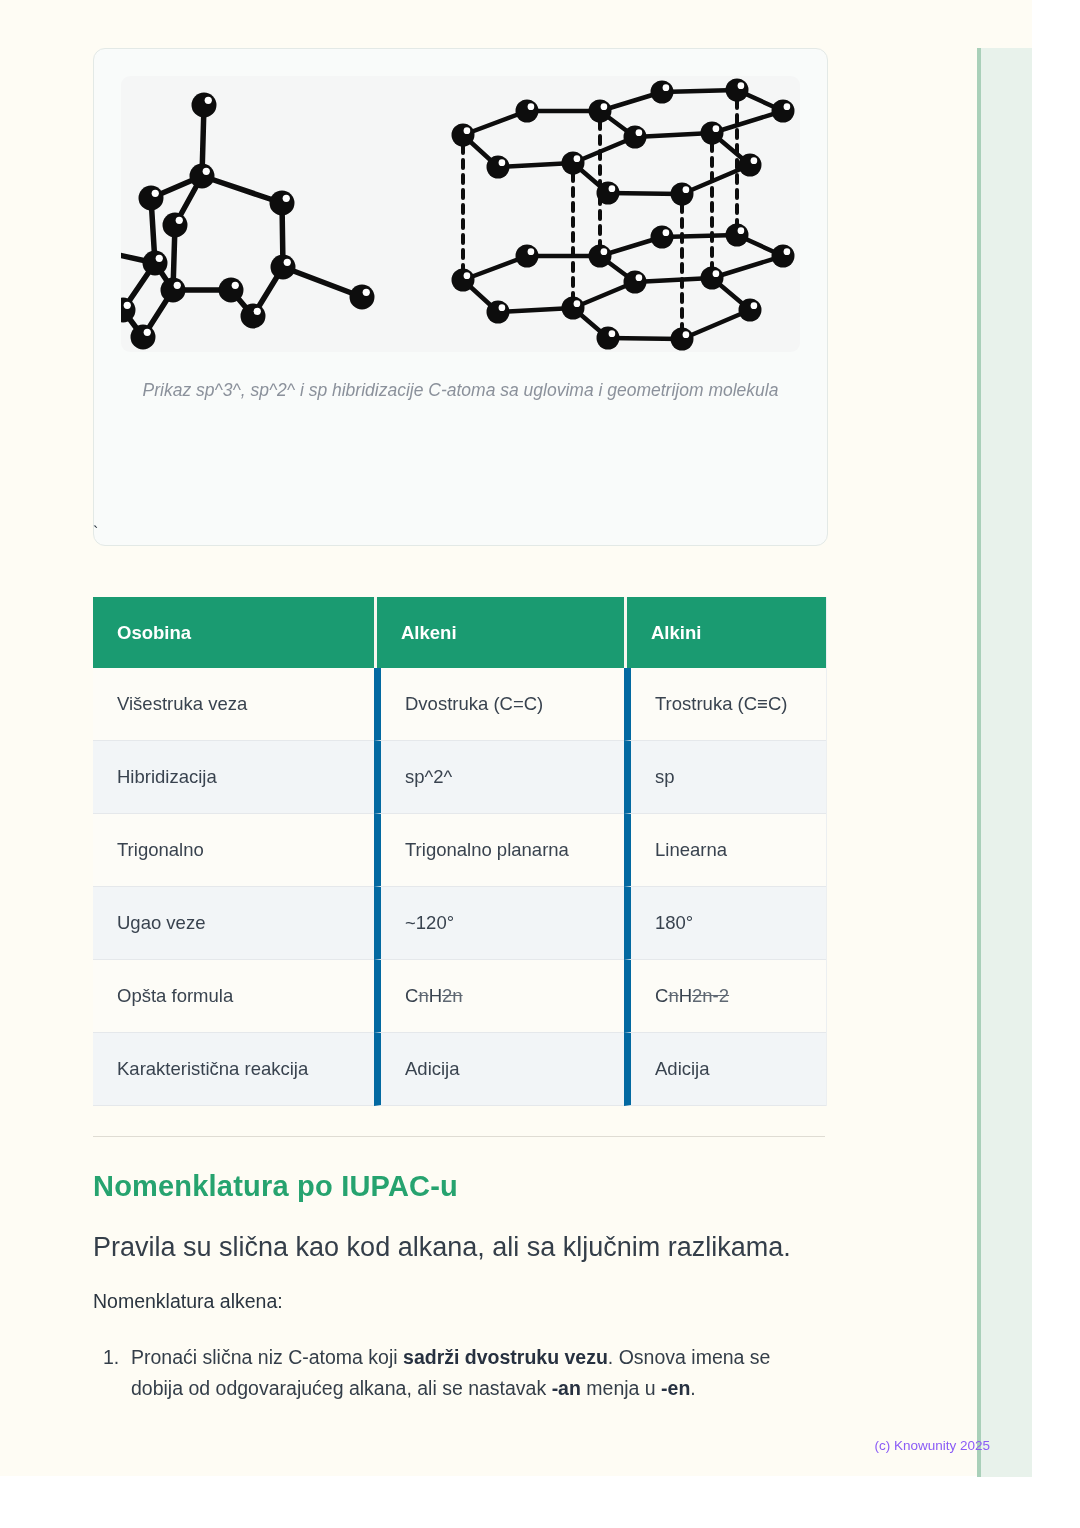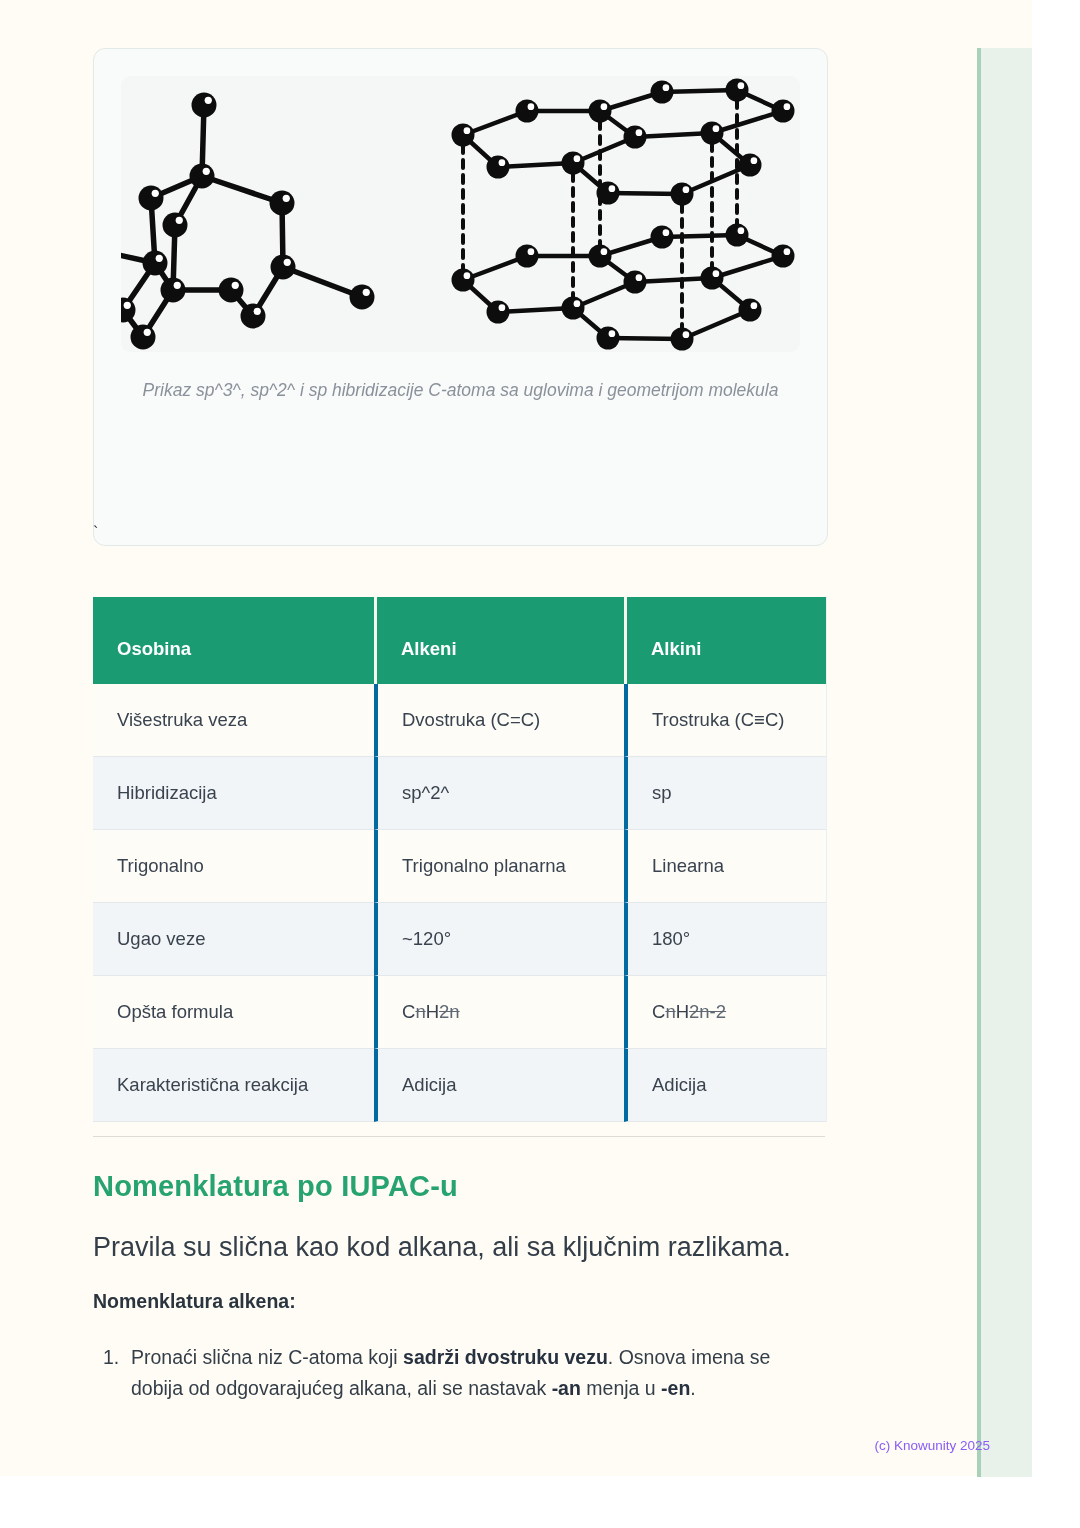--- a/index.html
+++ b/index.html
@@ -39,49 +39,49 @@
   }
   
   .table-wrap{
     position:absolute;left:93px;top:597px;width:732px;
     border-left:1px solid #eceff1;border-right:1px solid #eceff1;
     box-sizing:content-box;
   }
   table{width:732px;border-collapse:separate;border-spacing:0;table-layout:fixed;margin-left:-1px;}
   thead th{
     height:71px;background:#1a9b71;color:#ffffff;
-    text-align:left;vertical-align:middle;padding:16px 10px 0 24px;
+    text-align:left;vertical-align:middle;padding:0 10px 0 24px;
     font-size:18.5px;font-weight:700;
   }
   thead th + th{border-left:3px solid #f7f6ef;}
   tbody td{
     height:72px;vertical-align:middle;padding:0 10px 0 24px;
     font-size:18.5px;color:#39434f;background:#fdfcf7;
     border-bottom:1px solid #e5e8eb;
   }
-  tbody td + td{border-left:4px solid #0369a1;}
+  tbody td + td{border-left:7px solid #0369a1;}
   tbody tr:nth-child(even) td{background:#f2f5f7;}
   .s{ text-decoration:line-through; color:#5f6873; }
   .b{ font-weight:700; color:#273140;margin-top:24px; }
   
   .rule{
     position:absolute;left:93px;top:1136px;width:732px;height:0;
     border-top:1px solid #dfdcd3;
   }
   .h2{
     position:absolute;left:93px;top:1170px;width:732px;
     font-size:29px;font-weight:700;color:#26a36f;letter-spacing:0.2px;
   }
   .p-intro{
     position:absolute;left:93px;top:1232px;width:732px;
     font-size:27px;color:#343e49;
   }
   .p-sub{
     position:absolute;left:93px;top:1290px;width:732px;
-    font-size:19.5px;font-weight:700;color:#2b3540;
+    font-size:19.5px;font-weight:400;color:#2b3540;
   }
   .olist{
     position:absolute;left:103px;top:1342px;width:720px;
     font-size:19.5px;color:#343e49;line-height:31px;
   }
   .olist .li{display:flex;}
   .li-num{flex:0 0 28px;}
   .li-text{flex:1;max-width:692px;}
   .footer{
     position:absolute;top:1438px;right:90px;

